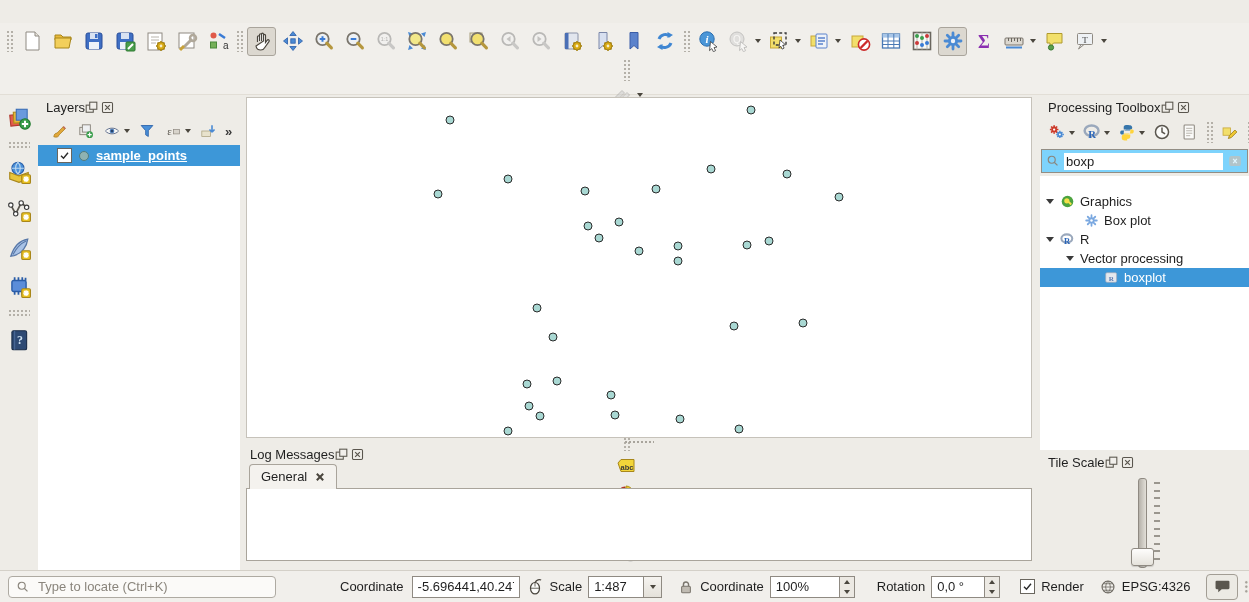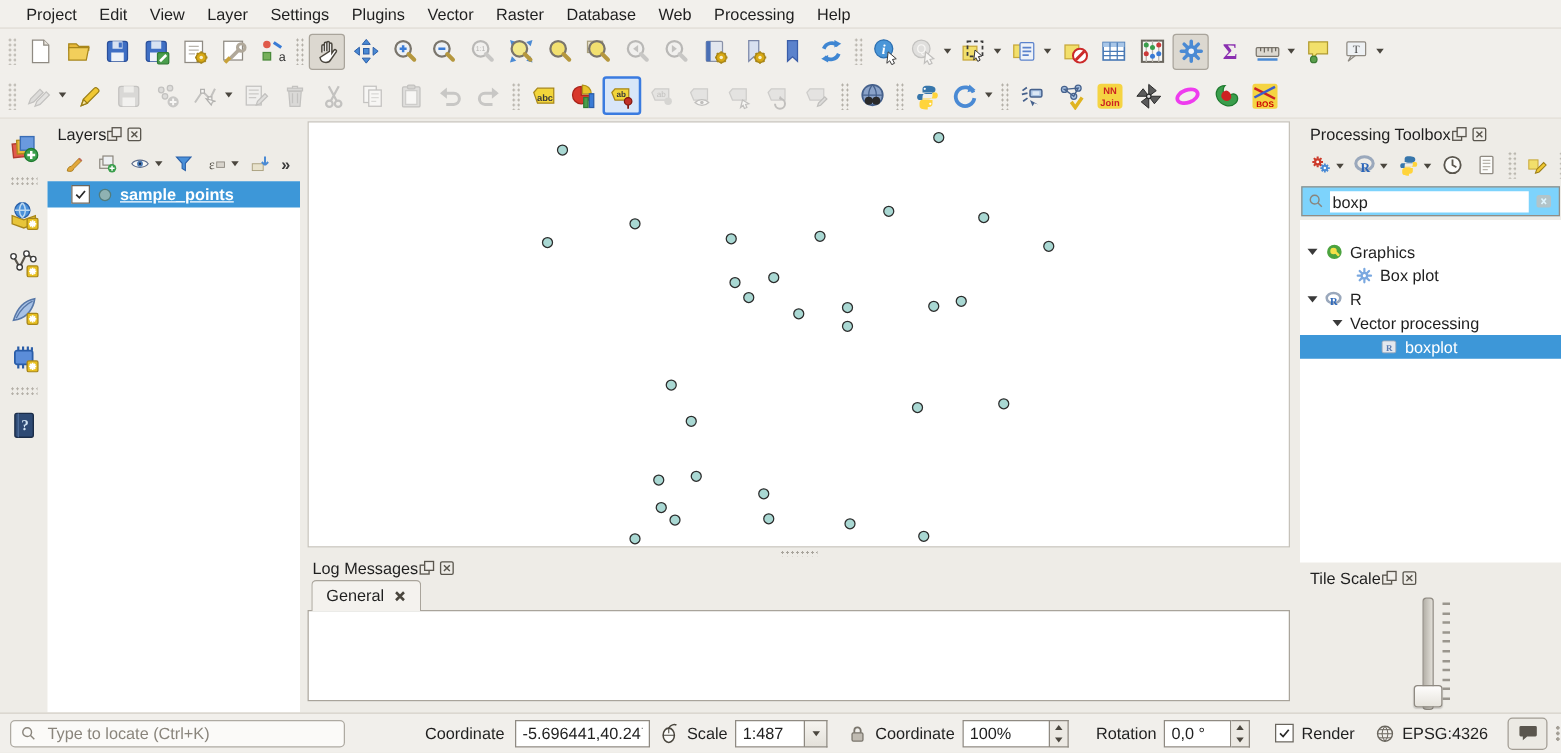--- a/index.html
+++ b/index.html
@@ -4,21 +4,21 @@
 <style>
   html,body{margin:0;padding:0;width:1249px;height:602px;overflow:hidden;}
   body{font-family:"Liberation Sans",sans-serif;background:#eeece7;position:relative;color:#1f1f1f;}
   #win{position:absolute;inset:0;}
   
   #menubar{position:absolute;left:0;top:0;width:100%;height:23px;background:#f2f0ec;border-bottom:1px solid #dcd8d0;display:flex;align-items:center;padding-left:12px;box-sizing:border-box;font-size:13px;}
   .menu-item{padding:2px 9px;white-space:nowrap;}
   
   .toolbar{position:absolute;left:0;width:100%;height:36px;background:#f1efeb;display:flex;align-items:center;padding-left:3px;box-sizing:border-box;}
   #toolbar1{top:23px;}
-  #toolbar2{top:59px;border-bottom:1px solid #e2ded6;}
+  #toolbar2{top:59px;border-bottom:1px solid #e2ded6;flex-direction:column;}
   .tbtn{width:27px;height:27px;display:inline-flex;align-items:center;justify-content:center;position:relative;margin:0 1px;border:1px solid transparent;border-radius:3px;flex:none;}
   .tbtn.hasdd{width:34px;justify-content:flex-start;padding-left:2px;}
   .tbtn.active{background:#dcd8d0;border-color:#a9a49b;}
   .tbtn.hl{border:2px solid #3a7be0;background:#d8e6f8;}
   .tbtn.disabled svg{filter:grayscale(1) opacity(.45);}
   .ddcaret{position:absolute;right:1px;top:11px;width:0;height:0;border-left:3.5px solid transparent;border-right:3.5px solid transparent;border-top:4.5px solid #4a463e;}
   .grip{width:7px;height:22px;margin:0 3px;background-image:radial-gradient(#b4b0a8 1px,transparent 1.1px);background-size:4px 4px;flex:none;}
   .vgrip{width:22px;height:7px;background-image:radial-gradient(#b4b0a8 1px,transparent 1.1px);background-size:4px 4px;flex:none;}
   
   #leftbar{position:absolute;left:0;top:95px;width:38px;height:475px;display:flex;flex-direction:column;align-items:center;padding-top:8px;gap:9px;box-sizing:border-box;}
@@ -95,34 +95,20 @@
   .ml16{margin-left:16px;}
   .ml10{margin-left:10px;}
   .msgbtn{width:30px;height:24px;border:1px solid #a29d94;border-radius:4px;background:#eceae4;display:inline-flex;align-items:center;justify-content:center;margin-left:10px;flex:none;}
   .gripdots{width:13px;height:13px;background-image:radial-gradient(#a29d94 1.2px,transparent 1.3px);background-size:4.5px 4.5px;margin-left:auto;flex:none;}
 </style>
 </head>
 <body>
 
 <div id="win">
 
-  <div id="menubar">
-      <span class="menu-item">Project</span>
-      <span class="menu-item">Edit</span>
-      <span class="menu-item">View</span>
-      <span class="menu-item">Layer</span>
-      <span class="menu-item">Settings</span>
-      <span class="menu-item">Plugins</span>
-      <span class="menu-item">Vector</span>
-      <span class="menu-item">Raster</span>
-      <span class="menu-item">Database</span>
-      <span class="menu-item">Web</span>
-      <span class="menu-item">Processing</span>
-      <span class="menu-item">Help</span>
-    </div>
 
   <div id="toolbar1" class="toolbar">
       <span class="grip"></span>
       <span class="tbtn">
         <svg viewBox="0 0 22 22" width="22" height="22">
           <path d="M5 2h9l4 4v14H5z" fill="#fff" stroke="#8f8a82"></path>
           <path d="M14 2v4h4" fill="#e8e4dc" stroke="#8f8a82"></path>
         </svg>
       </span>
       <span class="tbtn">

